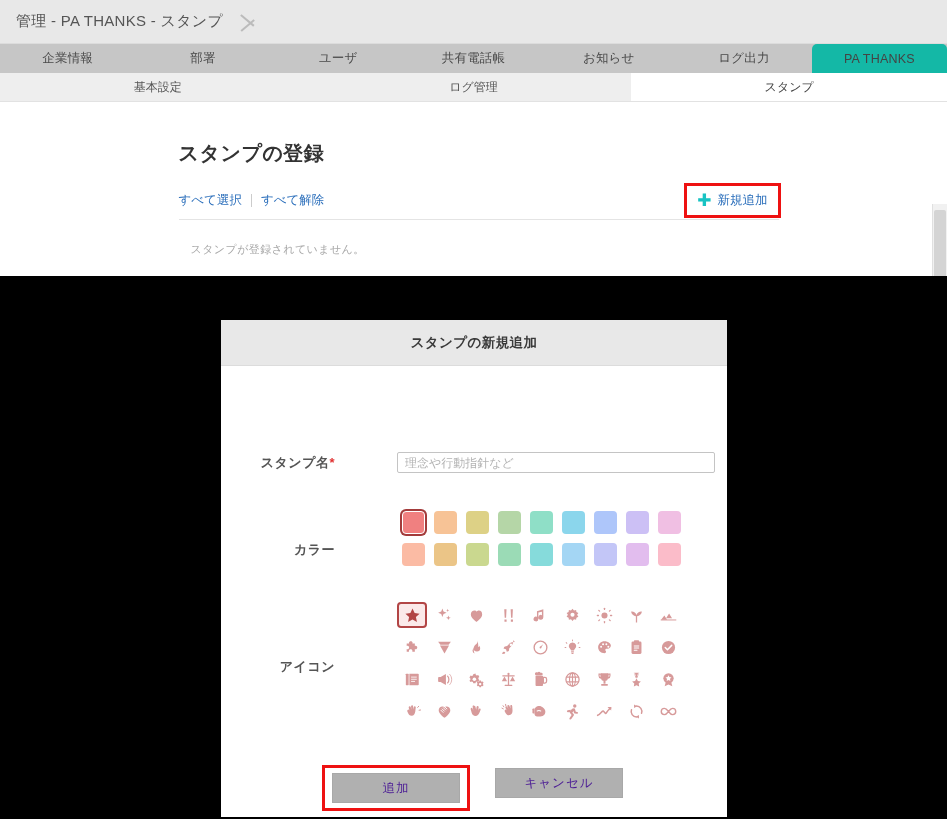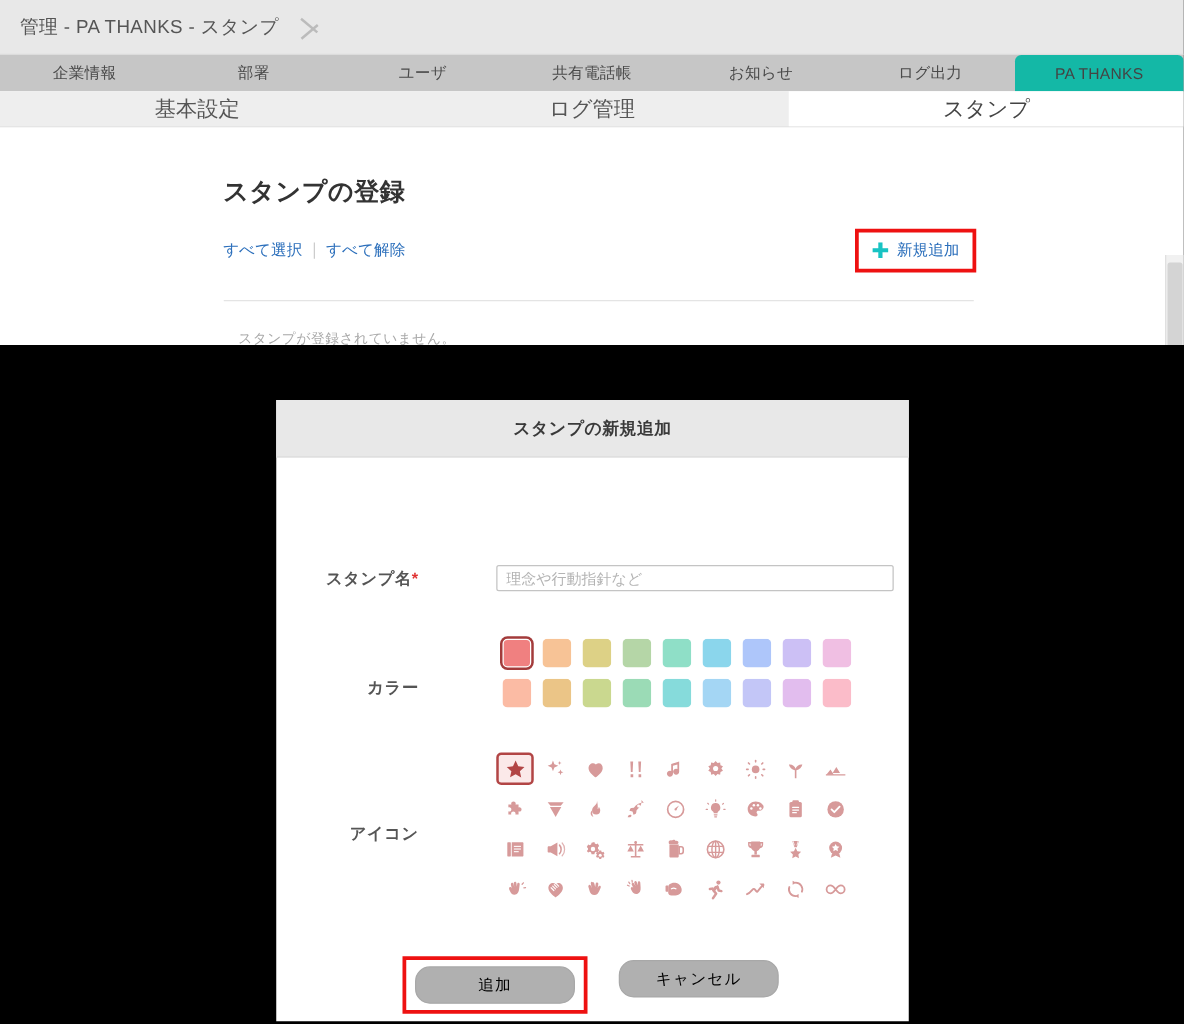--- a/index.html
+++ b/index.html
@@ -55,34 +55,34 @@
     color: #444; font-weight: 400;
   }
 
   
   .tabs-sub {
     display: flex; height: 29px; background: #eeeeee;
     border-bottom: 1px solid #e2e2e2;
   }
   .tab-sub {
     flex: 1 1 0; display: flex; align-items: center; justify-content: center;
-    font-size: 17px; color: #555; cursor: pointer; font-family: Liberation Serif, serif;
+    font-size: 12px; color: #555; cursor: pointer; font-family: Liberation Serif, serif;
   }
   .tab-sub.active { background: #ffffff; color: #444; }
 
   
   .content { padding: 38px 0 0 0; background: #fff; position: relative; }
   .content-inner { width: 610px; margin: 0 auto; padding-left: 10px; }
   .page-title {
     font-size: 20px; font-weight: bold; color: #333; margin-bottom: 18px;
     letter-spacing: .5px;
   }
   .action-row {
     display: flex; align-items: center; justify-content: space-between;
-    padding-bottom: 24px; border-bottom: 1px solid #e4e4e4;
+    padding-bottom: 3px; border-bottom: 1px solid #e4e4e4;
     position: relative;
   }
   .select-links { display: flex; align-items: center; font-size: 12.5px; }
   .select-links a { color: #2a6ebb; text-decoration: none; cursor: pointer; }
   .select-links .sep {
     width: 1px; height: 13px; background: #ccc; margin: 0 9px;
   }
   .add-new {
     display: flex; align-items: center; gap: 6px;
     font-size: 12.5px; color: #2a6ebb; cursor: pointer;
@@ -171,22 +171,22 @@
     border-color: #b24545; background: #fbe9e9;
   }
   .icon-cell svg { display: block; }
 
   .modal-footer {
     display: flex; justify-content: center; gap: 28px;
     padding: 0 0 6px 0; margin-top: 44px;
   }
   .btn {
     min-width: 128px; height: 30px;
-    background: #b0b0b0; color: #000000;
-    border: 1px solid #a8a8a8; border-radius: 12px;
+    background: #b0b0b0; color: #4c1d95;
+    border: 1px solid #a8a8a8; border-radius: 0;
     font-size: 12.5px; font-family: "Liberation Sans", "DejaVu Sans", sans-serif;
     letter-spacing: 1px; cursor: pointer;
   }
   .btn-wrap.annot {
     outline: 3px solid #ee1111; padding: 5px 7px;
   }
 </style>
 </head>
 <body>
 

